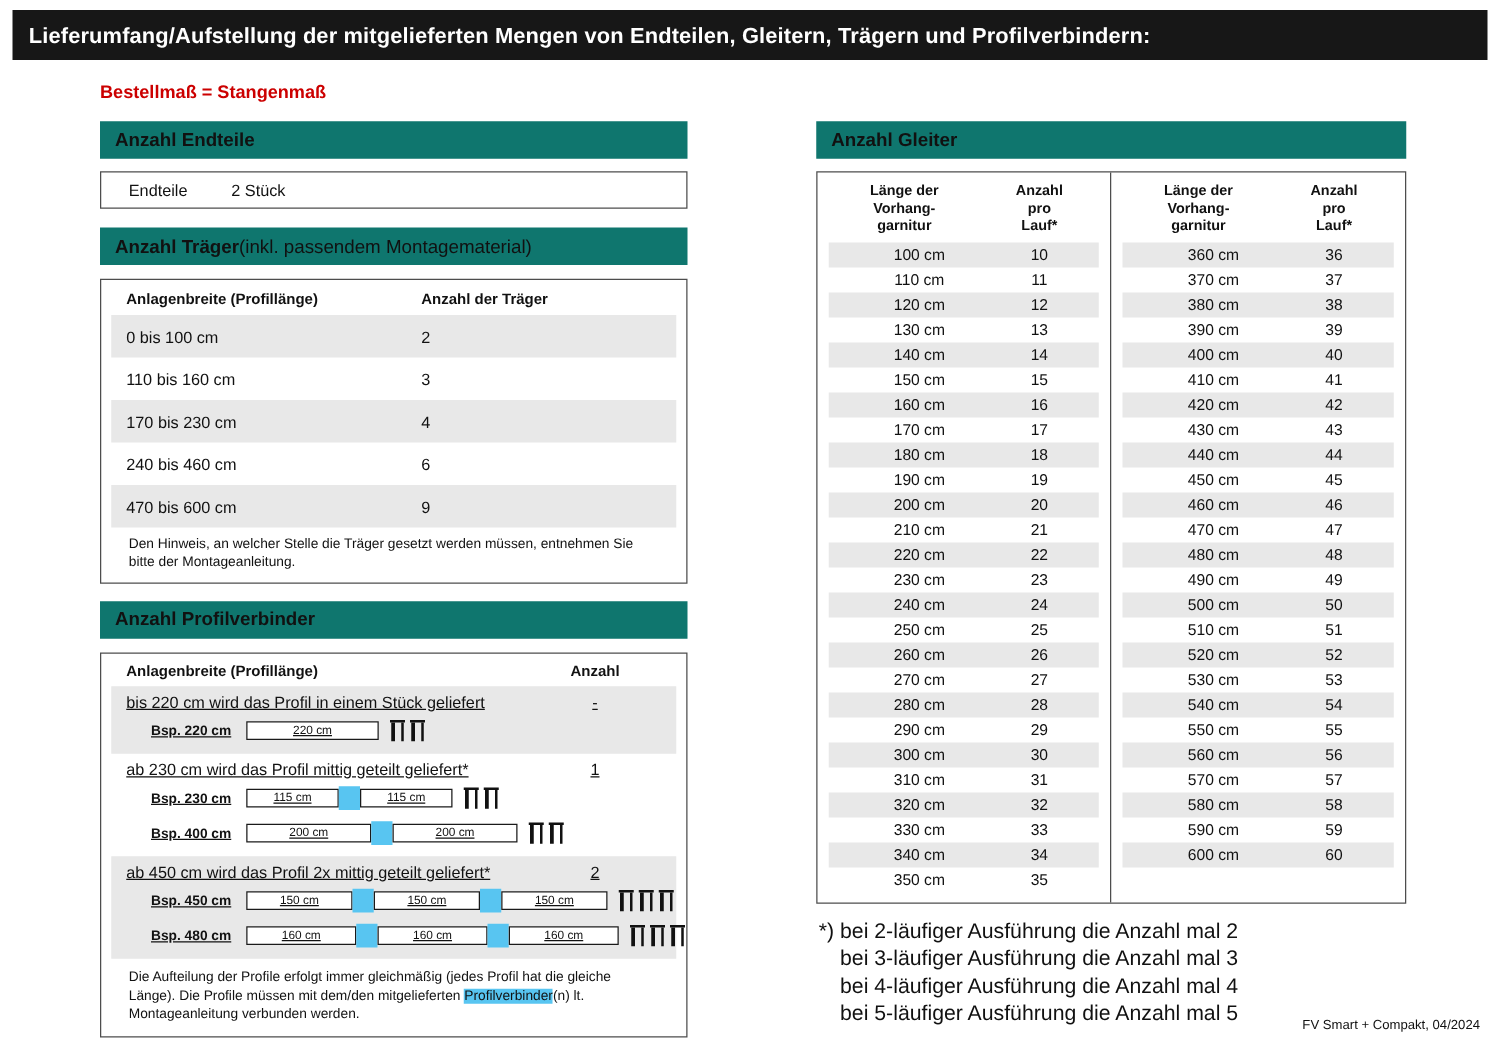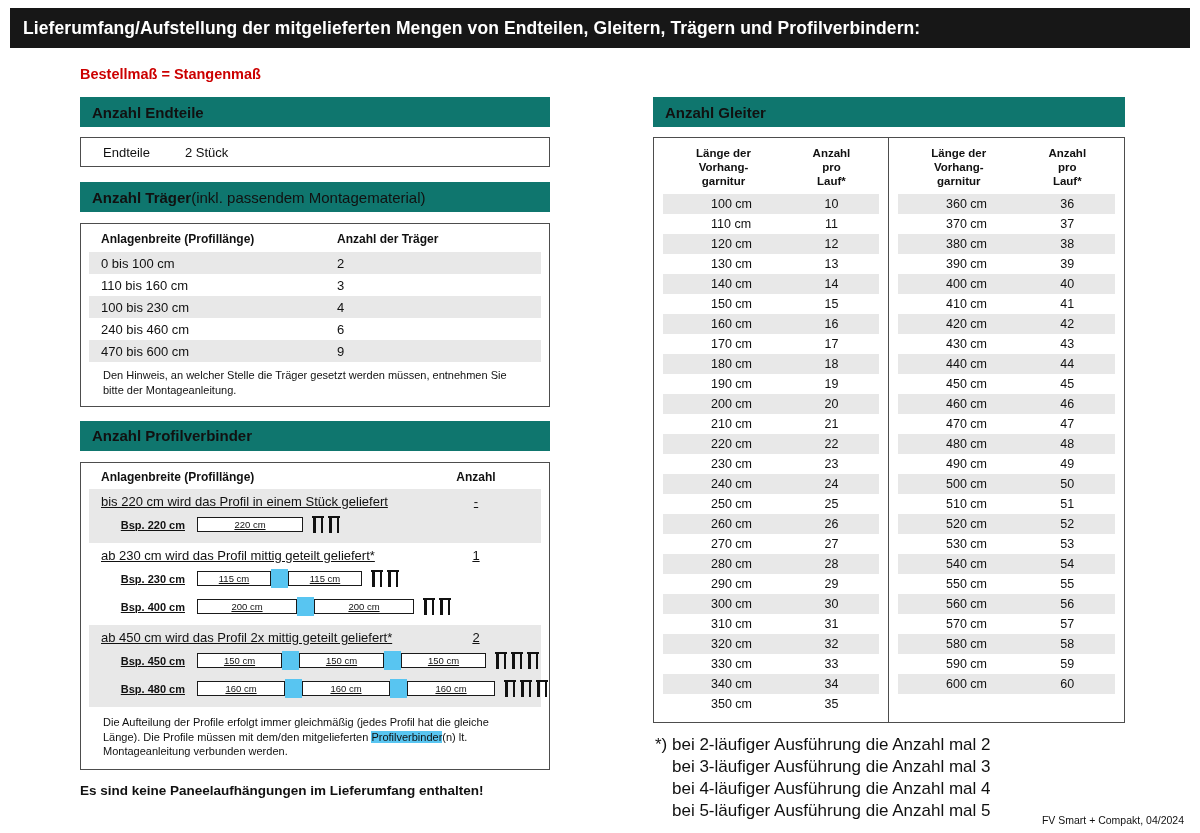--- a/index.html
+++ b/index.html
@@ -36,21 +36,21 @@
 
   
   .endteile-box { margin-top:10px; height:30px; display:flex; align-items:center; font-size:13px; padding-left:22px; }
   .endteile-label { width:82px; }
 
   
   .mt-header { margin-top:15px; }
   .traeger-box { margin-top:11px; padding:0 8px 4px; }
   .t-head { display:grid; grid-template-columns:248px 1fr; font-weight:bold; font-size:12px; padding:8px 0 6px; }
   .t-head .c1 { padding-left:12px; }
-  .t-row { display:grid; grid-template-columns:248px 1fr; height:22px; align-items:center; font-size:13px; }
+  .t-row { display:grid; grid-template-columns:248px 1fr; height:34px; align-items:center; font-size:13px; }
   .t-row .t-c1 { padding-left:12px; }
   .t-note { font-size:11px; line-height:1.35; padding:6px 30px 4px 14px; }
 
   
   .pv-box { margin-top:11px; padding:0 8px 6px; }
   .pv-head { display:grid; grid-template-columns:1fr 130px; font-weight:bold; font-size:12px; padding:7px 0 5px; }
   .pv-head .c1 { padding-left:12px; }
   .pv-head .c2 { text-align:center; }
   .pv-section { padding:2px 0 4px;text-decoration:underline; }
   .pv-text-row { display:grid; grid-template-columns:1fr 130px; font-size:13px; padding:3px 0 2px 12px; align-items:start; }
@@ -73,21 +73,21 @@
 
   .bottom-note { margin-top:13px; font-weight:bold; font-size:13.5px; }
 
   
   .gleiter-box { margin-top:10px; display:flex; align-items:flex-start; }
   .g-half { width:50%; padding:9px 9px 8px; }
   .g-half.left-half { border-right:1px solid #4d4d4d; }
   .g-head { display:grid; grid-template-columns:56% 44%; text-align:center; font-weight:bold; font-size:11.5px; line-height:1.2; margin-bottom:6px; }
   .g-head span { white-space:pre-line; }
   .g-row { display:grid; grid-template-columns:56% 44%; height:20px; align-items:center; font-size:12.5px; }
-  .g-len { padding-left:48px; }
+  .g-len { padding-left:24px;text-align:center; }
   .g-count { text-align:center; }
 
   .g-footnotes { margin-top:11px; font-size:17px; line-height:1.28; padding-left:2px; }
   .g-fn.indent { padding-left:17px; }
 
   .stripe { background:#e8e8e8; }
 
   .doc-ref { position:absolute; right:16px; bottom:7px; font-size:10.5px; color:#111; }
 </style>
 </head>
@@ -121,21 +121,21 @@
     <div>
         <div class="t-row stripe">
           <div class="t-c1">0 bis 100 cm</div>
           <div class="t-c2">2</div>
         </div>
         <div class="t-row">
           <div class="t-c1">110 bis 160 cm</div>
           <div class="t-c2">3</div>
         </div>
         <div class="t-row stripe">
-          <div class="t-c1">100 bis 230 cm</div>
+          <div class="t-c1">170 bis 230 cm</div>
           <div class="t-c2">4</div>
         </div>
         <div class="t-row">
           <div class="t-c1">240 bis 460 cm</div>
           <div class="t-c2">6</div>
         </div>
         <div class="t-row stripe">
           <div class="t-c1">470 bis 600 cm</div>
           <div class="t-c2">9</div>
         </div>

